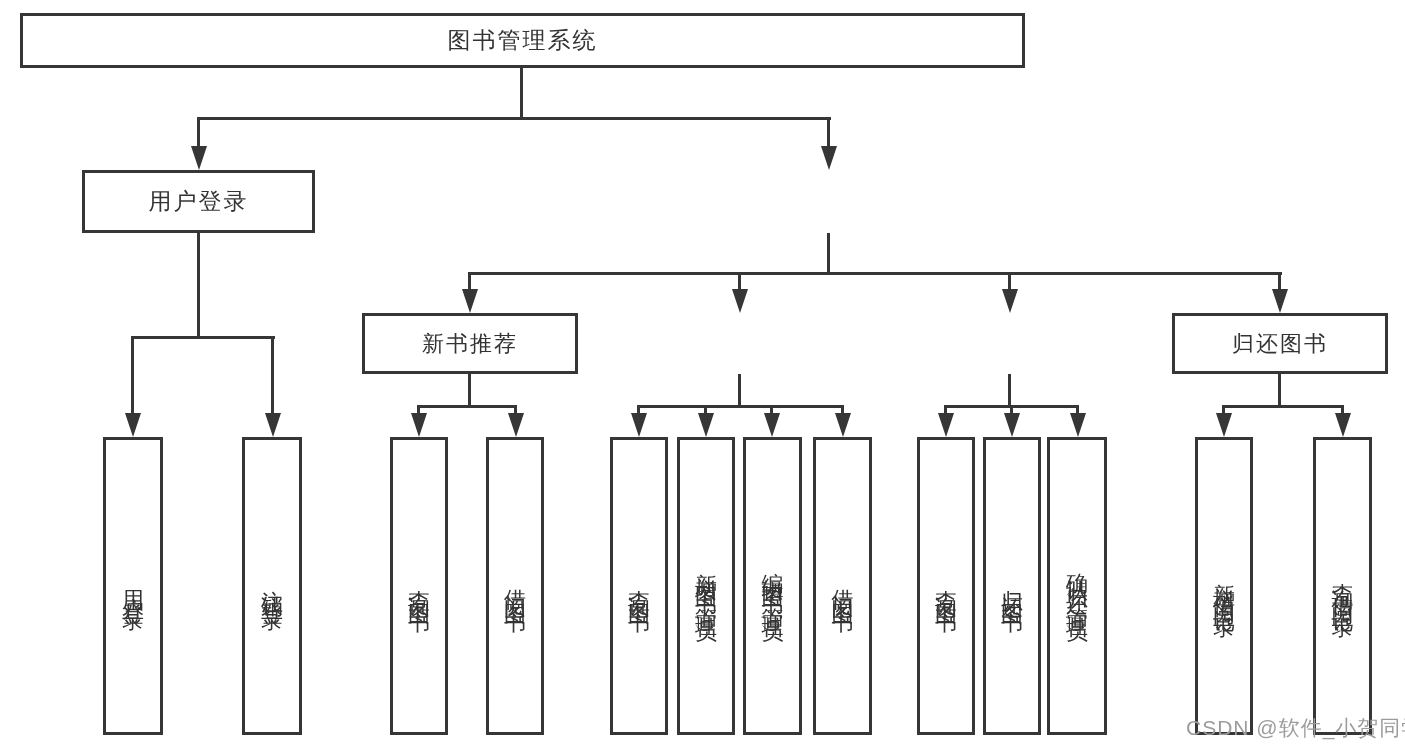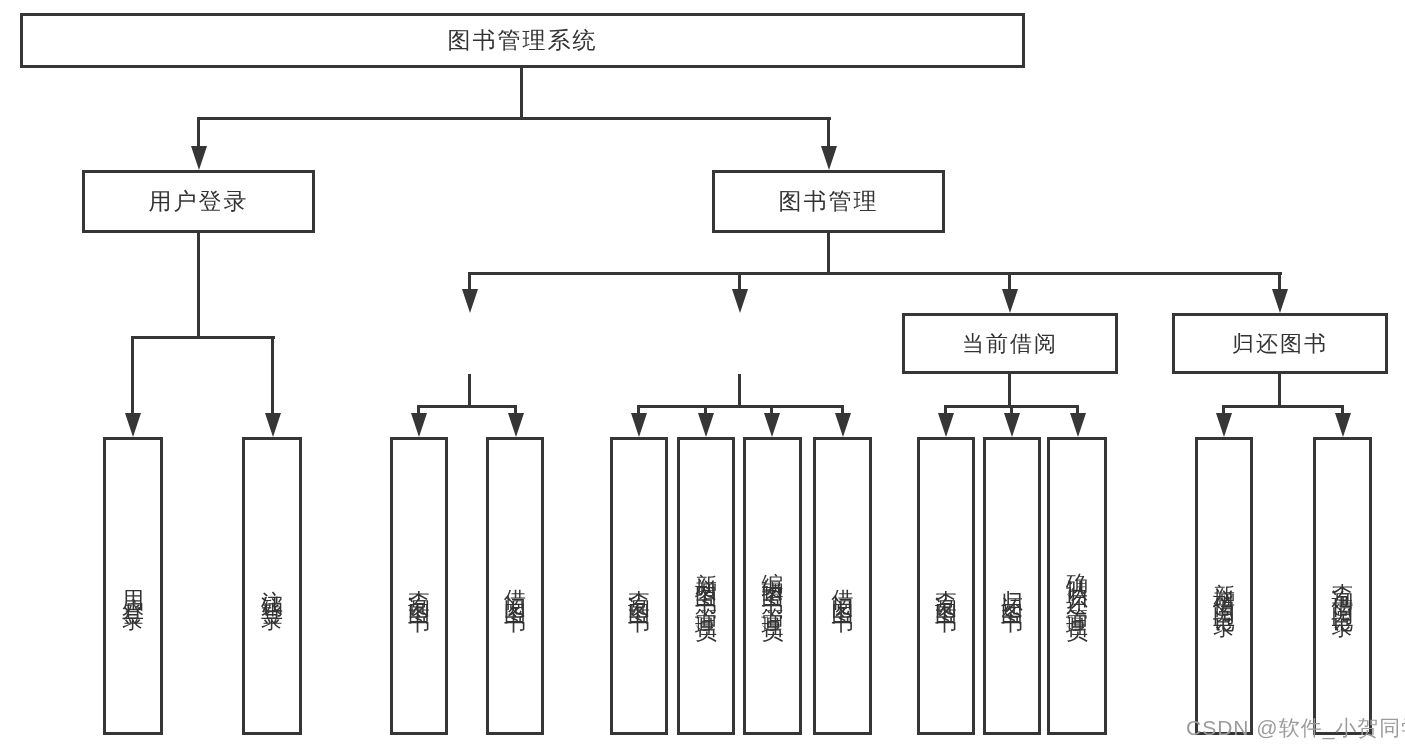--- a/index.html
+++ b/index.html
@@ -64,44 +64,41 @@
   <div class="vline" style="left:520px;top:68px;height:52px;"></div>
   <div class="hline" style="left:197px;top:117px;width:634px;"></div>
   <div class="vline" style="left:197px;top:117px;height:33px;"></div>
   <div class="arrow" style="left:191px;top:146px;"></div>
   <div class="vline" style="left:827px;top:117px;height:33px;"></div>
   <div class="arrow" style="left:821px;top:146px;"></div>
 
   <div class="box hnode" style="left:82px;top:170px;width:233px;height:63px;">
     <span>用户登录</span>
   </div>
-  <div class="box hnode" style="left:712px;top:170px;width:233px;height:63px;">
-    <span>图书管理</span>
-  </div>
 
   <div class="vline" style="left:197px;top:233px;height:106px;"></div>
   <div class="hline" style="left:131px;top:336px;width:144px;"></div>
   <div class="vline" style="left:131px;top:336px;height:80px;"></div>
   <div class="arrow" style="left:125px;top:413px;"></div>
   <div class="vline" style="left:271px;top:336px;height:80px;"></div>
   <div class="arrow" style="left:265px;top:413px;"></div>
 
   <div class="vline" style="left:827px;top:233px;height:42px;"></div>
   <div class="hline" style="left:468px;top:272px;width:814px;"></div>
   <div class="vline" style="left:468px;top:272px;height:20px;"></div>
   <div class="arrow" style="left:462px;top:289px;"></div>
   <div class="vline" style="left:738px;top:272px;height:20px;"></div>
   <div class="arrow" style="left:732px;top:289px;"></div>
   <div class="vline" style="left:1008px;top:272px;height:20px;"></div>
   <div class="arrow" style="left:1002px;top:289px;"></div>
   <div class="vline" style="left:1278px;top:272px;height:20px;"></div>
   <div class="arrow" style="left:1272px;top:289px;"></div>
 
-  <div class="box hnode" style="left:902px;top:313px;width:216px;height:61px;font-size:22px;">
-    <span>当前借阅</span>
+  <div class="box hnode" style="left:362px;top:313px;width:216px;height:61px;font-size:22px;">
+    <span>新书推荐</span>
   </div>
   <div class="box hnode" style="left:1172px;top:313px;width:216px;height:61px;font-size:22px;">
     <span>归还图书</span>
   </div>
 
   <div class="vline" style="left:468px;top:374px;height:34px;"></div>
   <div class="hline" style="left:417px;top:405px;width:100px;"></div>
   <div class="vline" style="left:417px;top:405px;height:11px;"></div>
   <div class="arrow" style="left:411px;top:413px;"></div>
   <div class="vline" style="left:514px;top:405px;height:11px;"></div>

